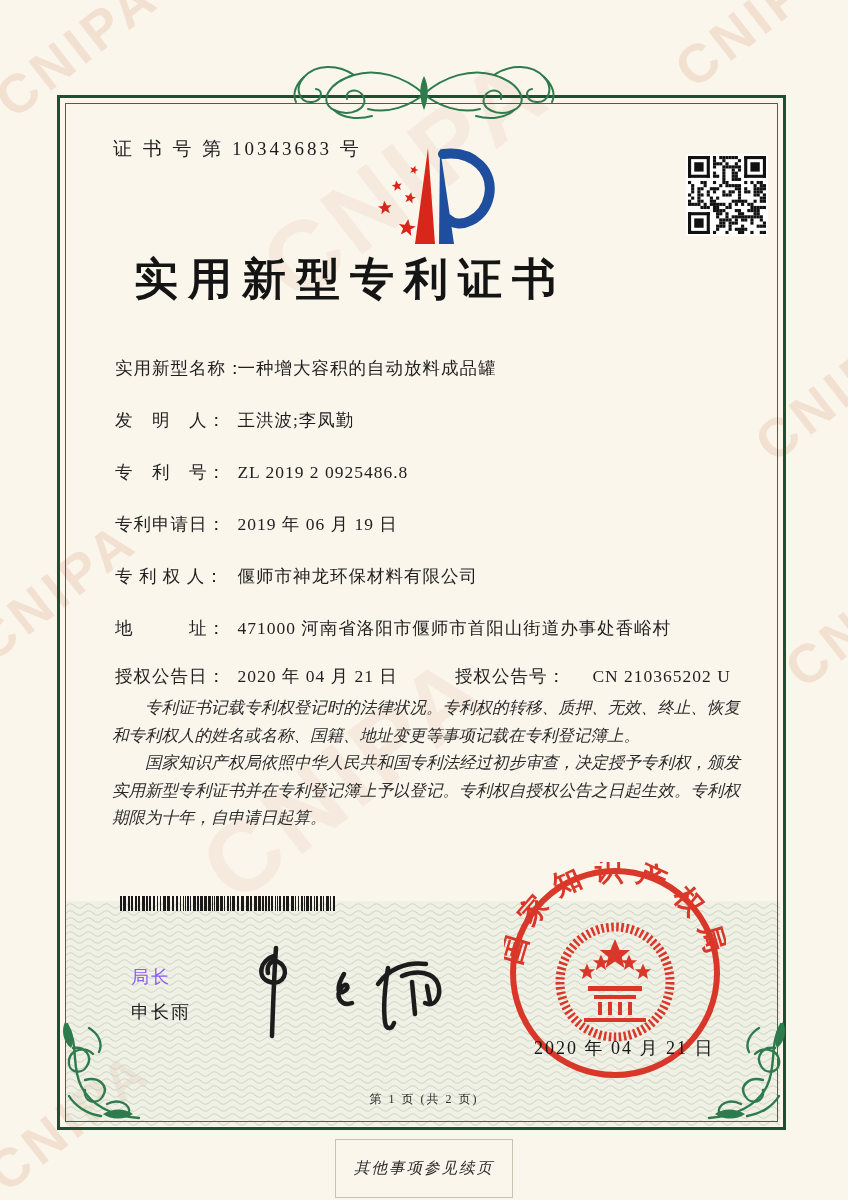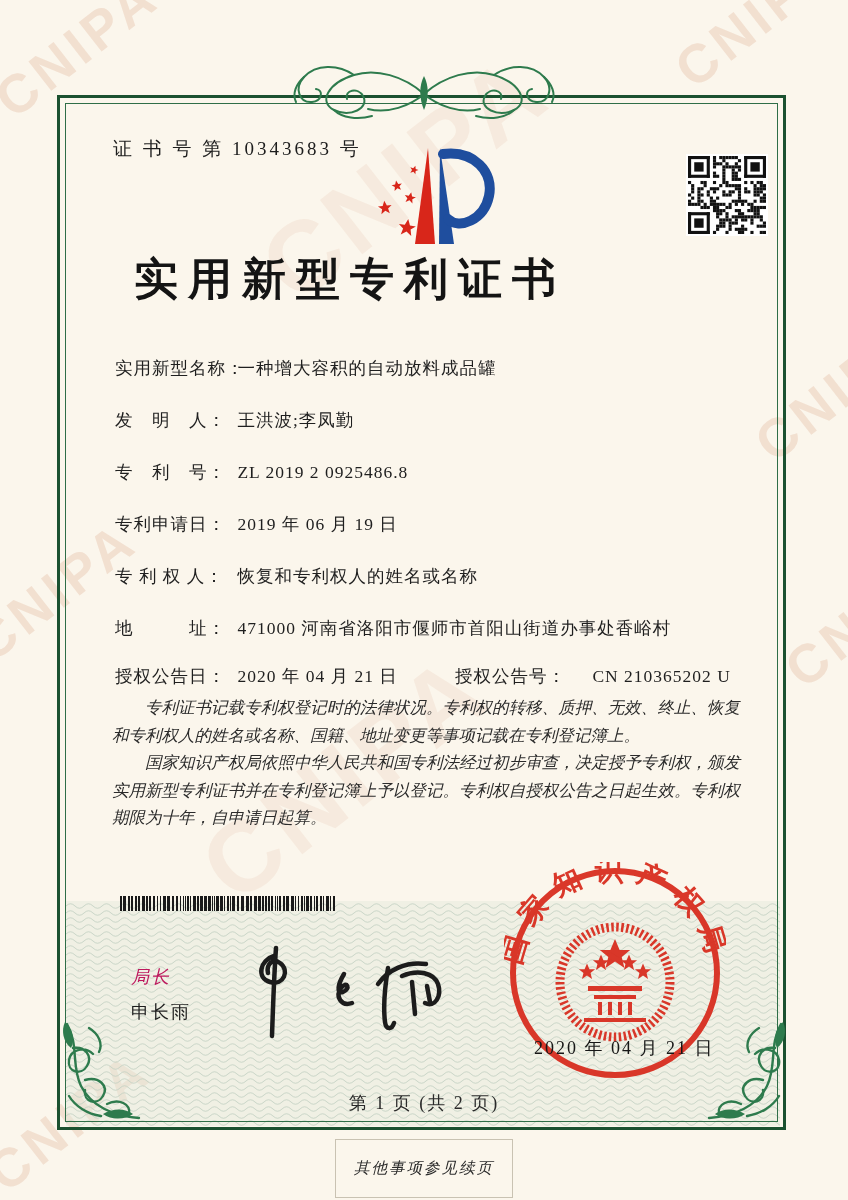--- a/index.html
+++ b/index.html
@@ -41,31 +41,31 @@
   .body-text{position:absolute;left:112px;top:694px;width:628px;z-index:3;
     font-size:16.5px;line-height:27.5px;color:#2b2b2b;font-style:italic;
     text-align:justify;}
   .body-text p{margin:0;text-indent:2em;}
   
   .barcode{position:absolute;left:120px;top:896px;width:218px;height:15px;z-index:3;}
   
   .waves{position:absolute;left:66px;top:901px;width:714px;height:225px;z-index:1;
     background:rgba(226,232,219,0.45);}
   
-  .sig-title{position:absolute;left:131px;top:965px;z-index:3;font-size:18px;letter-spacing:2px;color:#be185d;font-style:italic;}
+  .sig-title{position:absolute;left:131px;top:965px;z-index:3;font-size:18px;letter-spacing:2px;color:#8b5cf6;}
   .sig-name{position:absolute;left:131px;top:1000px;z-index:3;font-size:18px;letter-spacing:2px;color:#1d1d1d;}
   .sig-svg{position:absolute;left:228px;top:942px;width:225px;height:100px;z-index:3;}
   
   .seal-svg{position:absolute;left:504px;top:862px;width:222px;height:222px;z-index:3;
     font-family:"Liberation Serif","DejaVu Serif",serif;}
   .seal-date{position:absolute;left:534px;top:1036px;z-index:4;font-size:18px;
     letter-spacing:2px;color:#161616;white-space:nowrap;}
   
   .page-num{position:absolute;left:0;top:1091px;width:848px;text-align:center;z-index:3;
-    font-size:18px;letter-spacing:2px;color:#2a2a2a;}
+    font-size:12px;letter-spacing:2px;color:#2a2a2a;}
   .note-box{position:absolute;left:50%;top:1139px;transform:translateX(-50%);z-index:3;
     border:1px solid #c9c2b2;padding:18px 18px;font-size:15.5px;font-style:italic;
     letter-spacing:2px;color:#2b2b2b;background:rgba(251,246,236,.6);white-space:nowrap;}
 </style>
 </head>
 <body>
 
 <div class="wm" style="left:-18px;top:16px;">CNIPA</div>
 <div class="wm" style="left:662px;top:-14px;">CNIPA</div>
 <div class="wm lg" style="left:240px;top:120px;">CNIPA</div>
@@ -416,21 +416,21 @@
 <div class="row" style="top:460px;">
   <span class="flabel">专　利　号：</span>
   <span class="fvalue">ZL 2019 2 0925486.8</span>
 </div>
 <div class="row" style="top:512px;">
   <span class="flabel">专利申请日：</span>
   <span class="fvalue">2019 年 06 月 19 日</span>
 </div>
 <div class="row" style="top:564px;">
   <span class="flabel">专 利 权 人：</span>
-  <span class="fvalue">恢复和专利权人的姓名或名称</span>
+  <span class="fvalue">偃师市神龙环保材料有限公司</span>
 </div>
 <div class="row" style="top:616px;">
   <span class="flabel">地　　　址：</span>
   <span class="fvalue">471000 河南省洛阳市偃师市首阳山街道办事处香峪村</span>
 </div>
 <div class="row" style="top:664px;">
   <span class="flabel">授权公告日：</span>
   <span class="fvalue">2020 年 04 月 21 日</span>
   <span class="grant2">
     <span class="flabel" style="width:auto;margin-right:22px;">授权公告号：</span>

